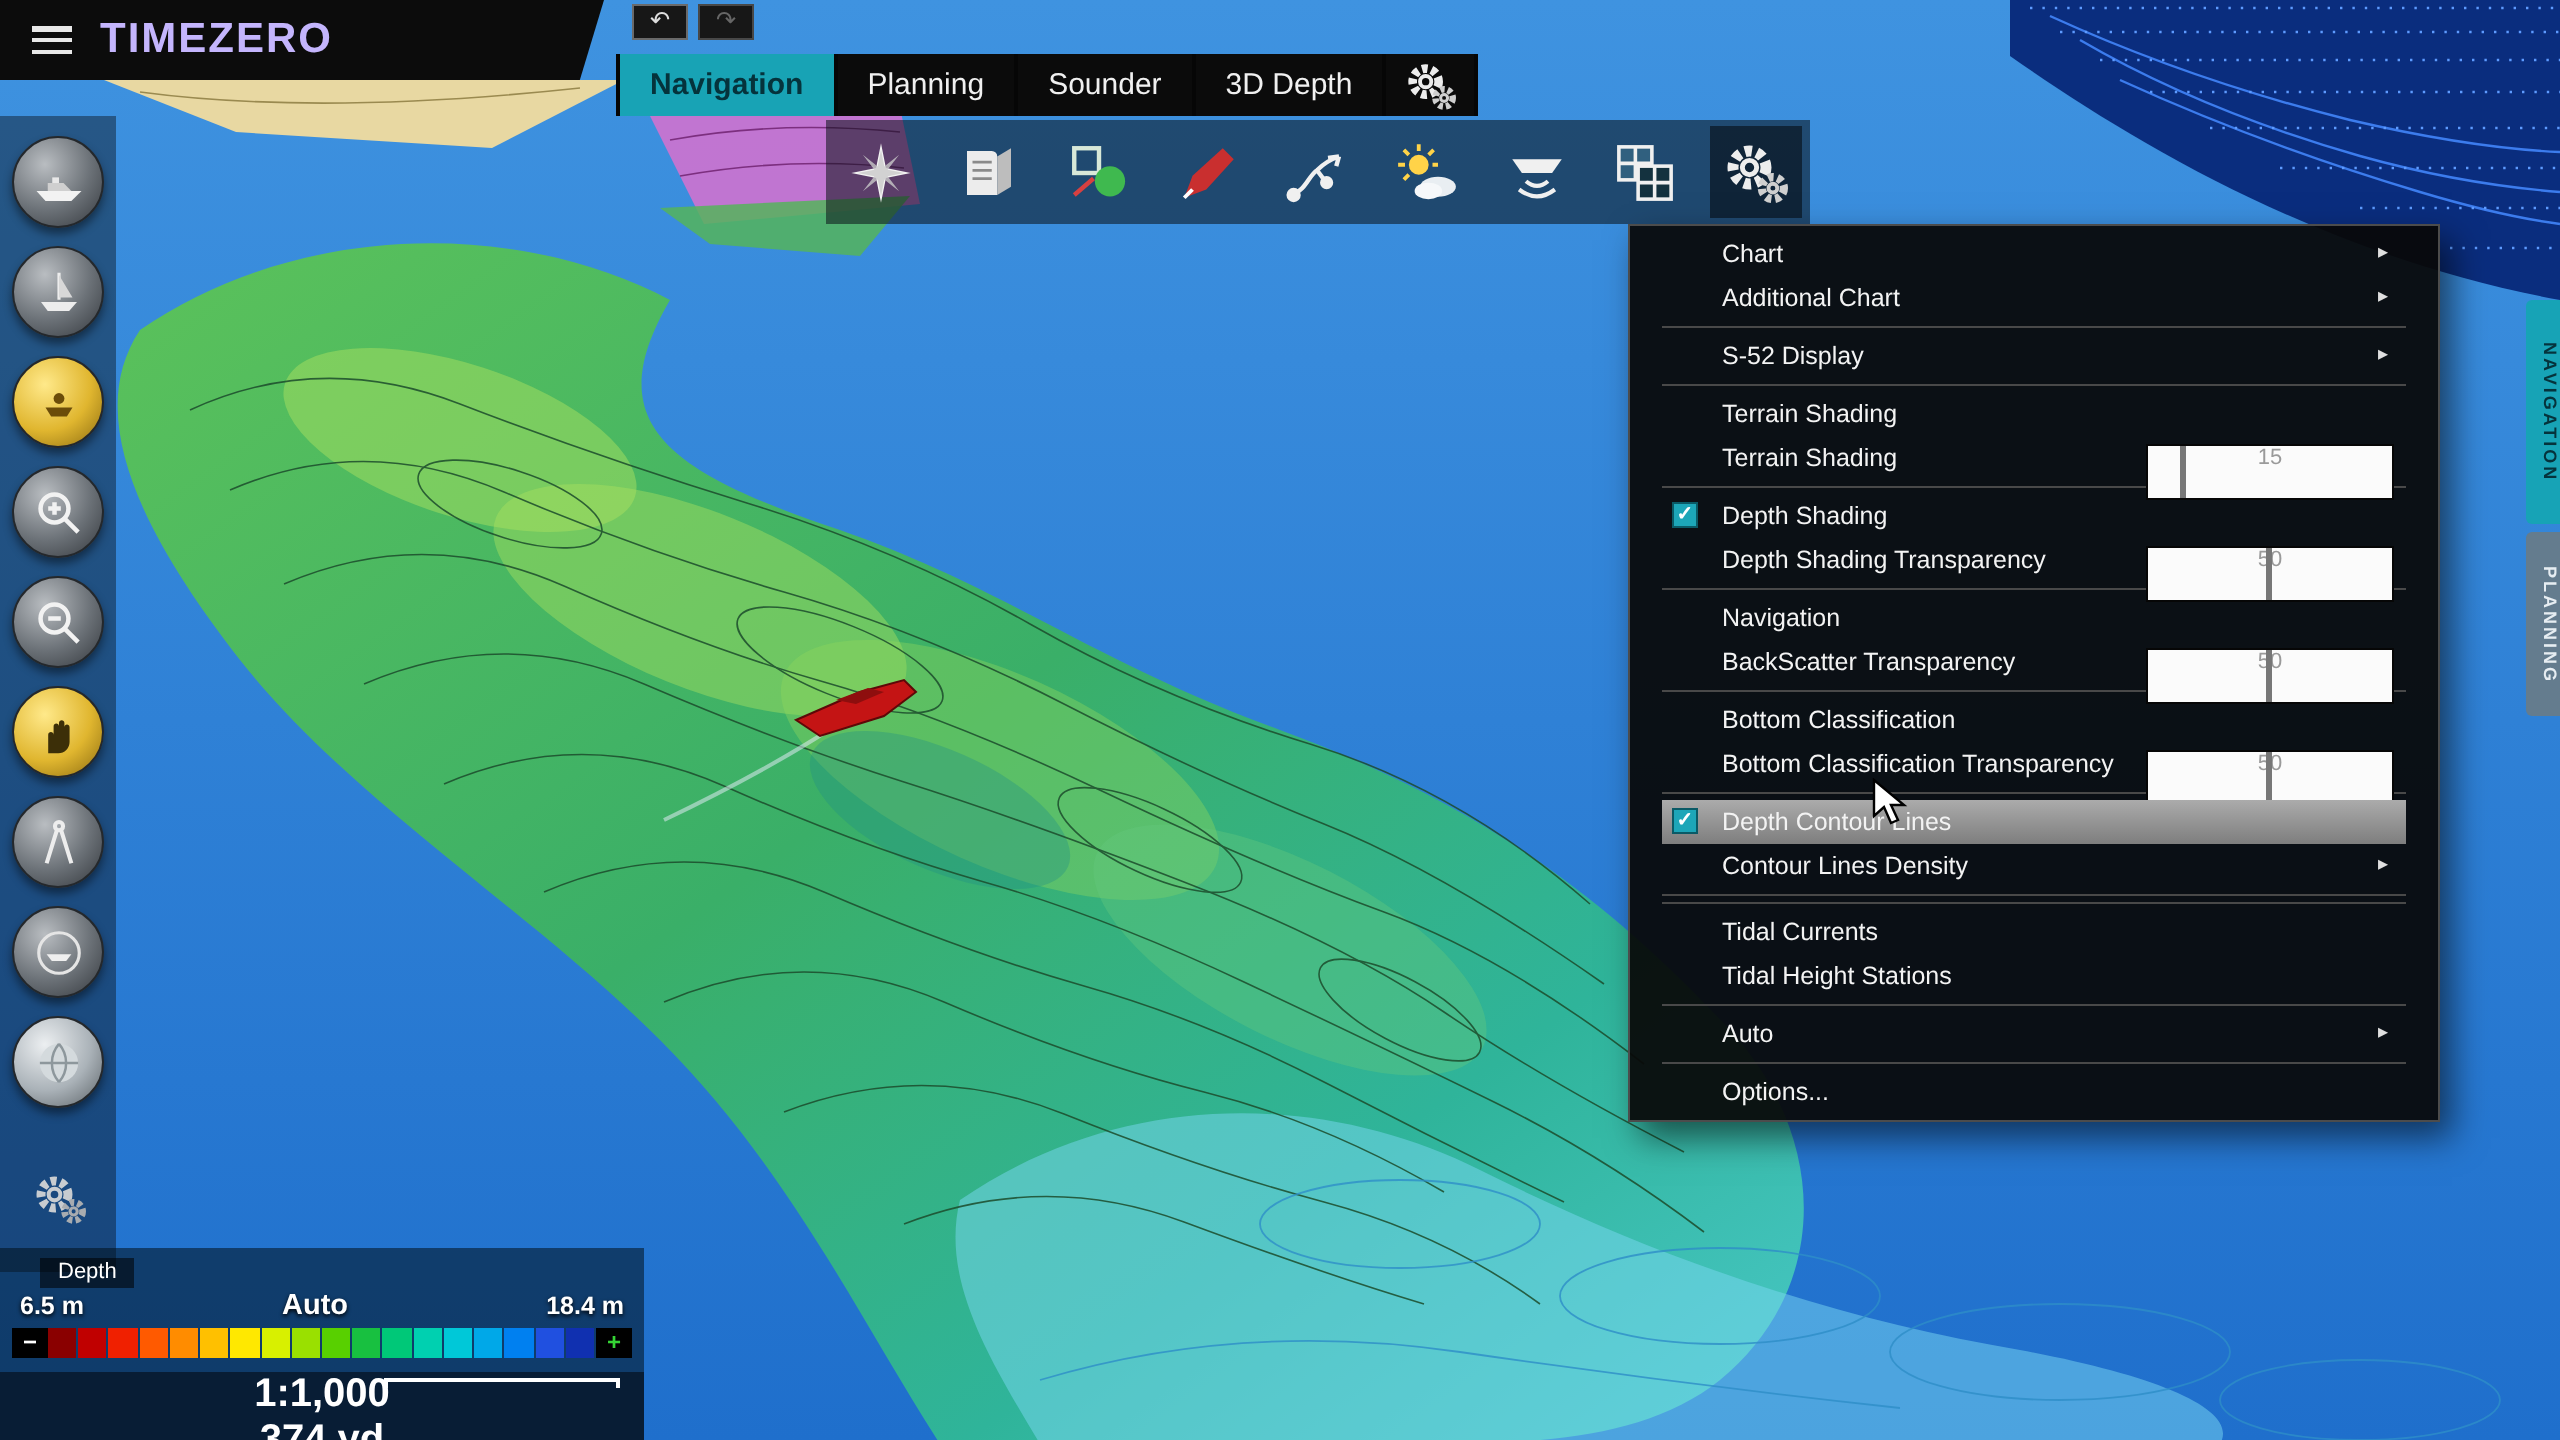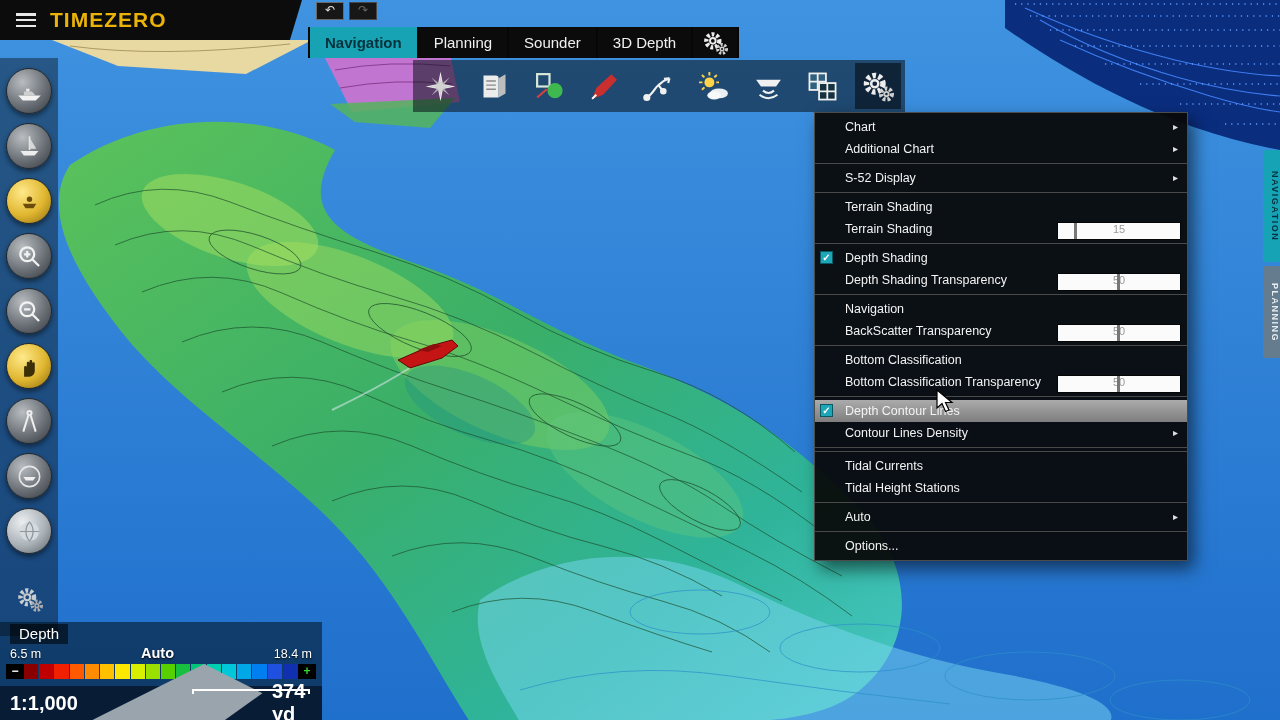--- a/index.html
+++ b/index.html
@@ -3,21 +3,21 @@
 <meta charset="utf-8">
 <style>
   html,body{margin:0;padding:0;background:#111;}
   #screen{position:relative;width:1280px;height:720px;overflow:hidden;font-family:"Liberation Sans",sans-serif;background:#2e7fd2;}
   #map{position:absolute;inset:0;}
 
   
   #brand{position:absolute;left:0;top:0;width:302px;height:40px;background:#0c0c0c;display:flex;align-items:center;z-index:30;clip-path:polygon(0 0,100% 0,96% 100%,0 100%);}
   #burger{width:20px;height:14px;margin-left:16px;display:flex;flex-direction:column;justify-content:space-between;}
   #burger span{display:block;height:2.5px;background:#e8e8e8;}
-  #brand-title{color:#eab308;font-size:21px;font-weight:bold;letter-spacing:1px;margin-left:14px;}
+  #brand-title{color:#c4b5fd;font-size:21px;font-weight:bold;letter-spacing:1px;margin-left:14px;}
 
   
   #history{position:absolute;left:316px;top:2px;display:flex;gap:5px;z-index:30;}
   .hbtn{width:26px;height:16px;background:#171717;border:1px solid #6a6a6a;color:#ddd;font-size:12px;line-height:15px;text-align:center;}
   .hbtn.dim{color:#666;border-color:#484848;}
 
   
   #tabbar{position:absolute;left:308px;top:27px;height:31px;display:flex;align-items:stretch;z-index:30;background:#060606;padding:0 2px;}
   .tab{background:#0b0b0b;color:#f0f0f0;font-size:15px;line-height:31px;padding:0 15px;margin-right:2px;white-space:nowrap;}
   .tab.active{background:#18a3b5;color:#05333c;font-weight:bold;}
@@ -35,40 +35,40 @@
   .stool{width:44px;height:44px;border-radius:50%;display:flex;align-items:center;justify-content:center;border:1px solid #24282c;box-shadow:0 3px 5px rgba(0,0,0,.45);}
   .stool svg{width:27px;height:27px;}
   .stool.dark{background:radial-gradient(circle at 35% 30%,#b9bdc1,#6b7177 55%,#34383d);}
   .stool.gold{background:radial-gradient(circle at 35% 30%,#ffe98a,#e0b62f 55%,#8a6a10);}
   .stool.light{background:radial-gradient(circle at 35% 30%,#eceff1,#aab2b8 55%,#5a6166);}
   .stool.plain{background:none;border:none;box-shadow:none;border-radius:0;margin-top:14px;}
 
   
   #depth{position:absolute;left:0;bottom:0;width:322px;z-index:26;color:#fff;}
   #depth-top{background:rgba(2,16,28,.55);padding:2px 0 3px;}
-  #depth-title{display:inline-block;background:rgba(0,0,0,.55);font-size:15px;padding:1px 9px 2px;margin-left:10px;}
+  #depth-title{display:inline-block;background:rgba(0,0,0,.55);font-size:11px;padding:1px 9px 2px;margin-left:20px;}
   #depth-row{display:flex;justify-content:space-between;align-items:baseline;padding:0 10px;margin-top:1px;}
-  #depth-min,#depth-max{font-size:12.5px;font-weight:normal;text-shadow:0 1px 2px #000;}
+  #depth-min,#depth-max{font-size:12.5px;font-weight:bold;text-shadow:0 1px 2px #000;}
   #depth-mode{font-size:14.5px;font-weight:bold;text-shadow:0 1px 2px #000;}
   #scalebar{display:flex;height:15px;margin:3px 6px 4px;}
   .sb-btn{width:18px;background:#000;color:#fff;font-size:12px;line-height:15px;text-align:center;font-weight:bold;}
   .sb-btn.plus{color:#35d435;}
   #sb-segs{flex:1;display:flex;}
   .sb-seg{flex:1;margin-right:1px;}
-  #depth-bottom{background:rgba(0,0,0,.74);height:34px;display:flex;align-items:center;justify-content:space-between;padding:0 10px;position:relative;}
+  #depth-bottom{background:rgba(0,0,0,.74);height:34px;display:flex;align-items:center;justify-content:space-between;padding:0 10px;position:relative;flex-direction:column;}
   #map-scale,#map-range{font-size:20px;font-weight:bold;}
   #range-ruler{position:absolute;right:12px;top:3px;width:118px;height:5px;border-top:2px solid #fff;border-left:2px solid #fff;border-right:2px solid #fff;box-sizing:border-box;}
 
   
-  #menu{position:absolute;left:814px;top:112px;width:372px;background:rgba(9,9,9,.94);border:1px solid #4c4c4c;z-index:40;padding:3px 0;box-shadow:6px 8px 16px rgba(0,0,0,.55);}
+  #menu{position:absolute;left:814px;top:112px;width:372px;background:rgba(9,9,9,.94);border:1px solid #4c4c4c;z-index:40;padding:3px 16px;box-shadow:6px 8px 16px rgba(0,0,0,.55);}
   .mi{position:relative;height:22px;line-height:22px;padding-left:30px;color:#f3f3f3;font-size:12.5px;white-space:nowrap;}
   .mi.hl{background:linear-gradient(#ababab,#7e7e7e);}
   .mi .chk{position:absolute;left:5px;top:4px;width:13px;height:13px;background:#1da6b8;border:1px solid #0a5a66;box-sizing:border-box;color:#fff;font-size:10px;line-height:11px;text-align:center;font-weight:bold;}
   .mi .sub{position:absolute;right:9px;top:0;font-size:10px;color:#e0e0e0;}
-  .mi .msl{position:absolute;right:6px;top:4px;width:124px;height:18px;background:#fbfbfb;border:1px solid #060606;box-sizing:border-box;text-align:center;}
+  .mi .msl{position:absolute;right:6px;top:4px;width:124px;height:28px;background:#fbfbfb;border:1px solid #060606;box-sizing:border-box;text-align:center;}
   .mi .msl .val{color:#9a9a9a;font-size:11px;line-height:12px;}
   .mi .msl .thumb{position:absolute;top:0;bottom:0;width:3px;background:#777;}
   .msep{border-top:1px solid #494949;margin:3px 0;}
 
   
   .vtab{position:absolute;right:0;width:17px;z-index:25;writing-mode:vertical-rl;text-align:center;font-size:9px;font-weight:bold;letter-spacing:1.5px;border-radius:3px 0 0 3px;}
   #vtab-nav{top:150px;height:112px;background:#17a3b6;color:#05333c;}
   #vtab-plan{top:266px;height:92px;background:#647c8e;color:#e6edf2;}
 
   

